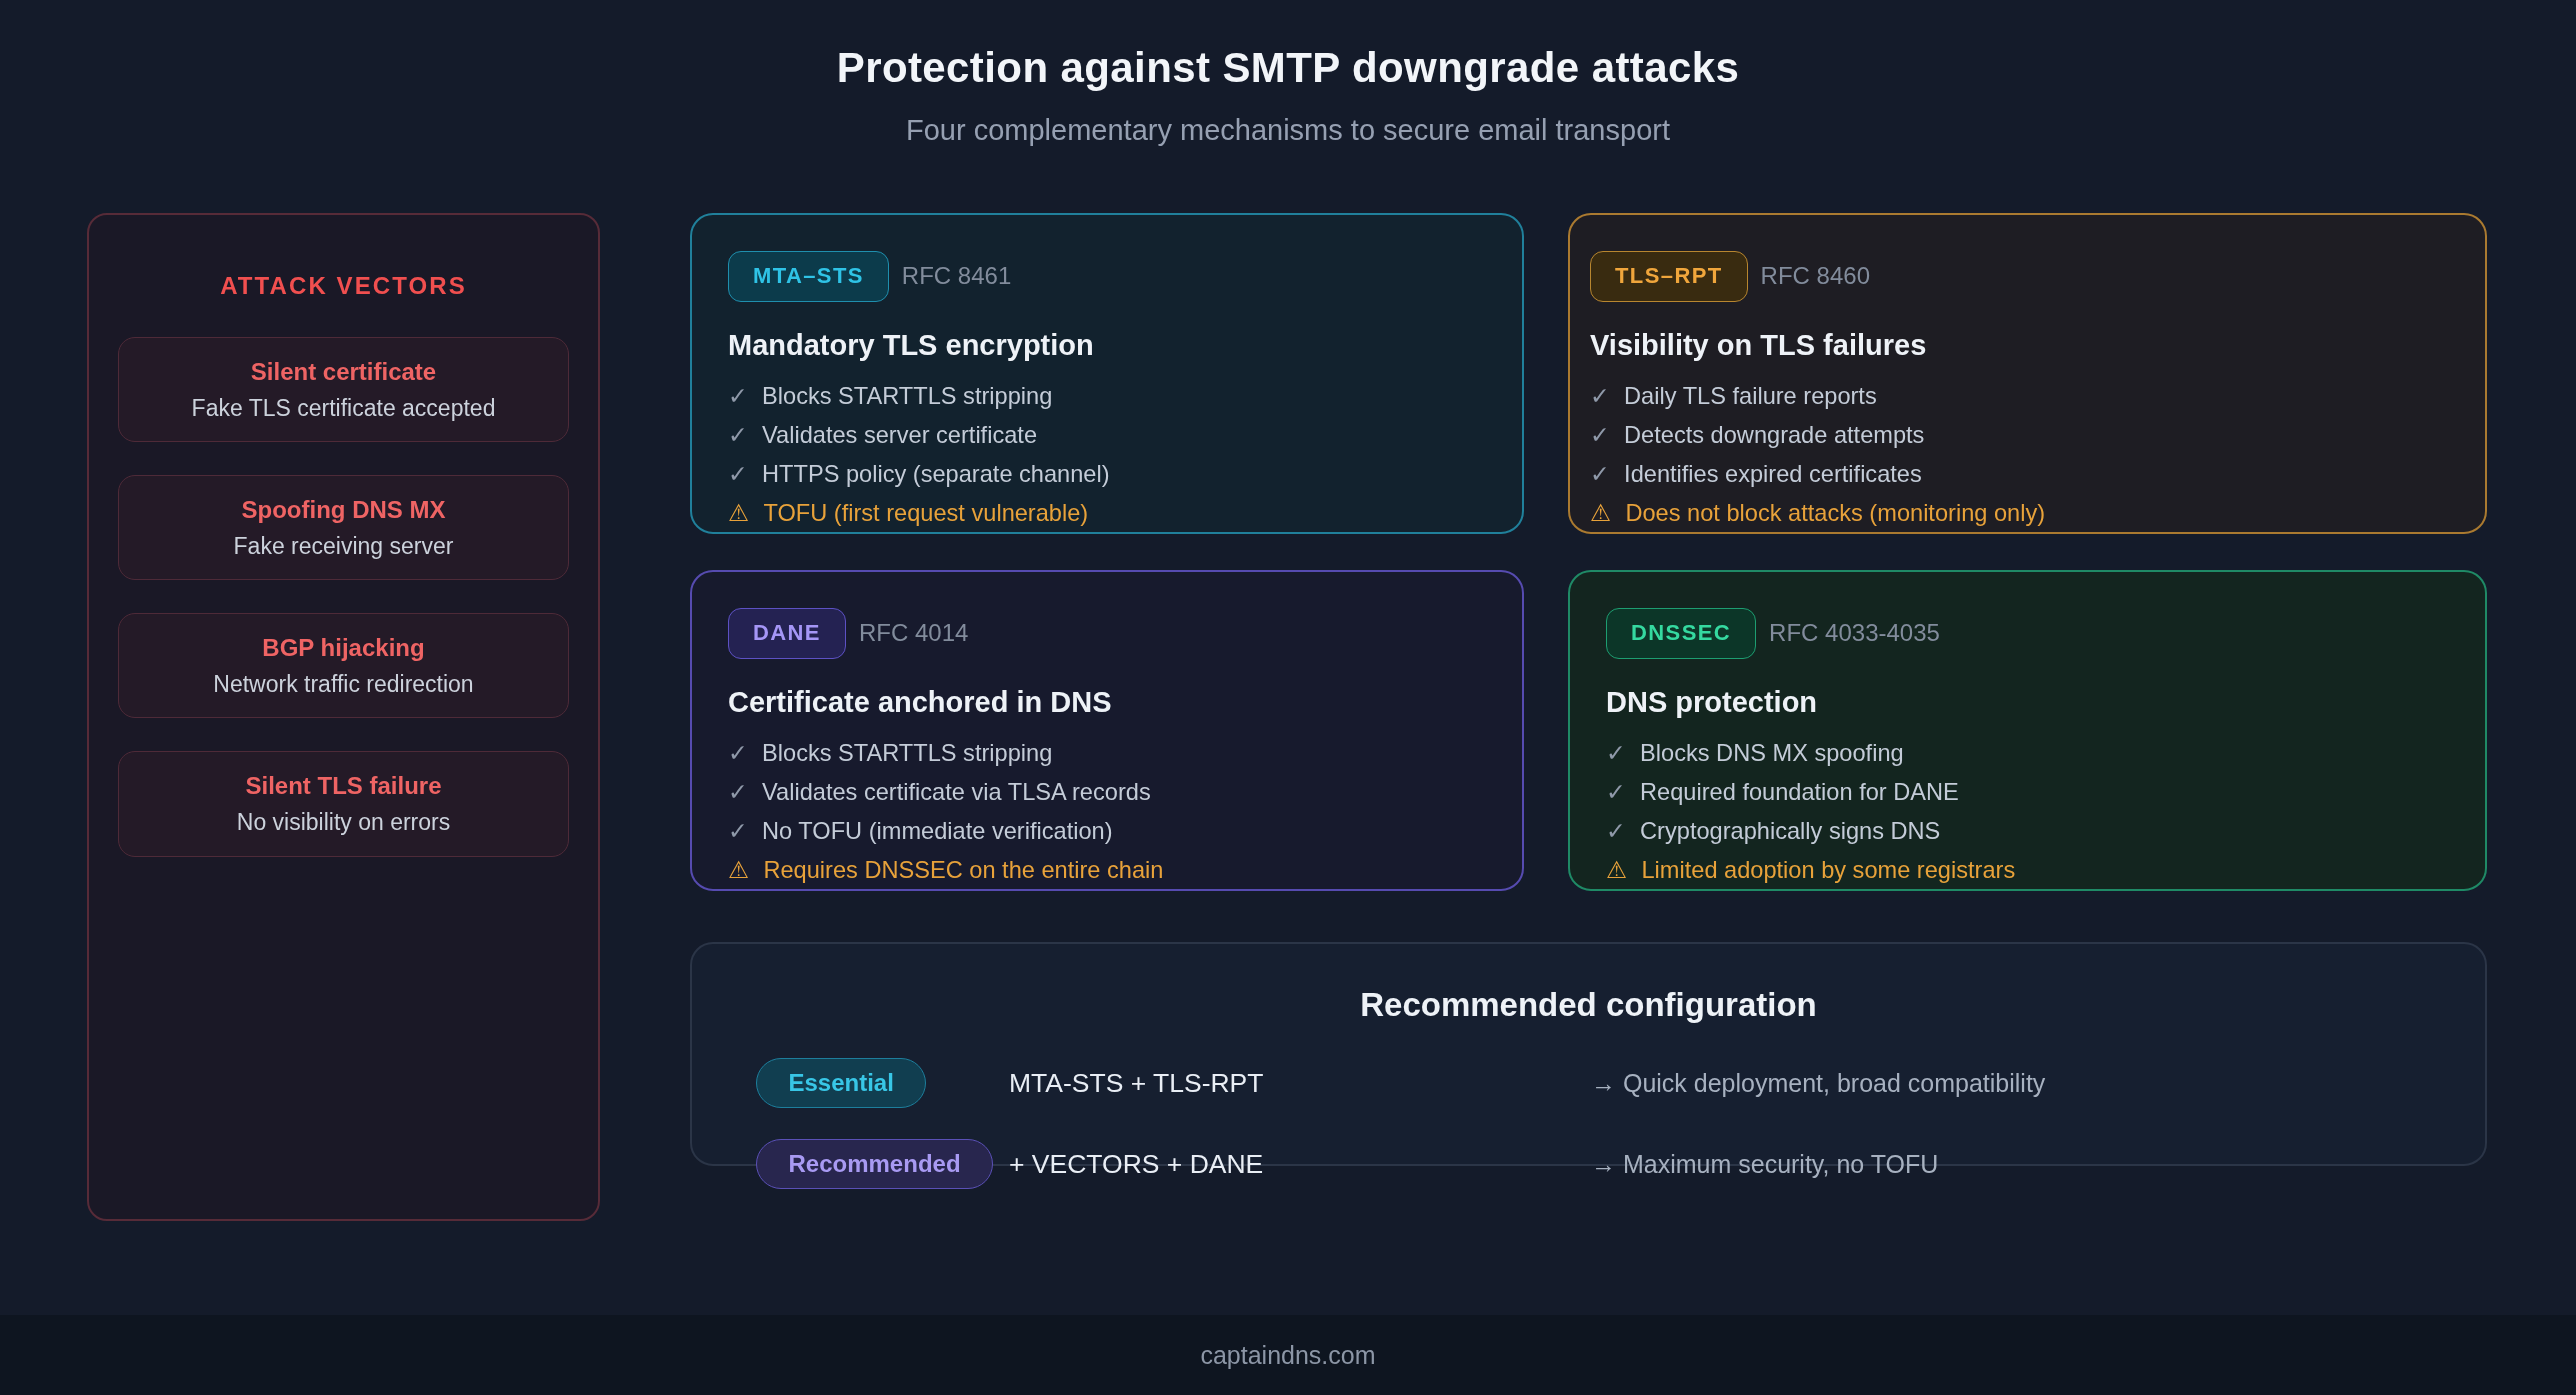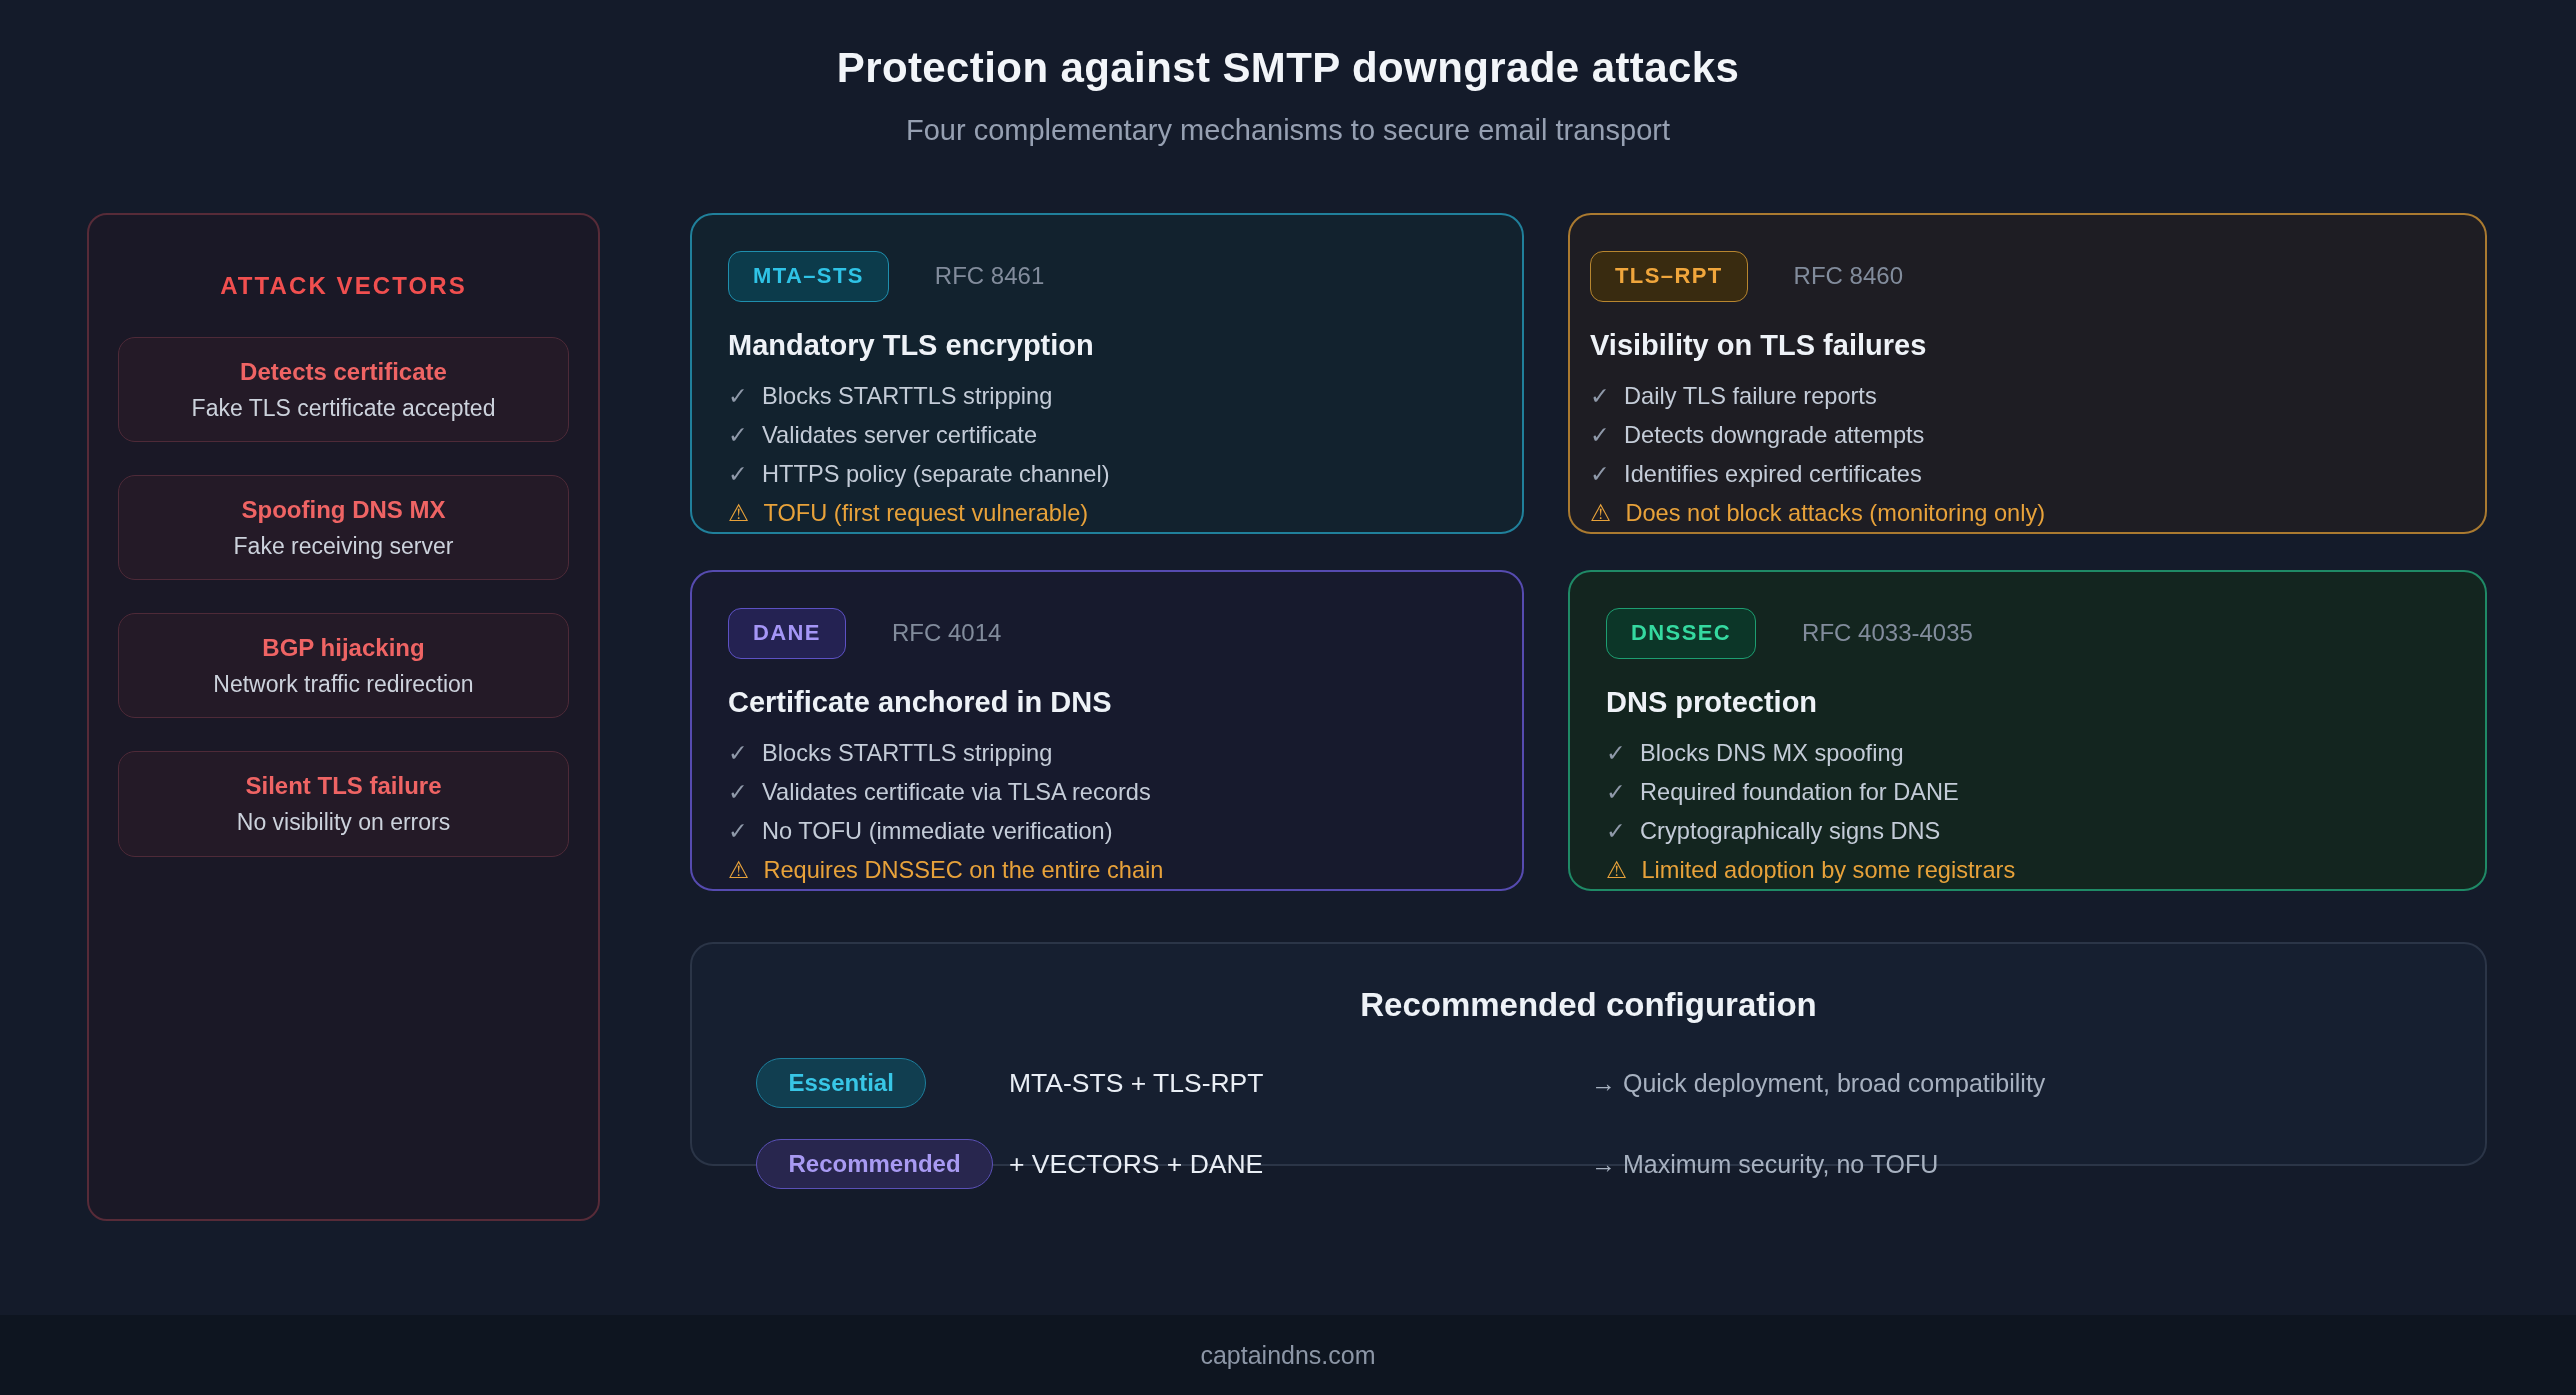--- a/index.html
+++ b/index.html
@@ -33,21 +33,21 @@
   .attack-item .ai-title { font-size:24px; font-weight:700; color:#ef6464; line-height:1.25; }
   .attack-item .ai-desc  { font-size:23px; color:#ccd2dc; margin-top:7.2px; line-height:1.25; }
 
   
   .cards-grid {
     position:absolute; left:690px; top:213px; width:1797px;
     display:grid; grid-template-columns:834px 919px; grid-template-rows:321px 321px;
     column-gap:44px; row-gap:36px;
   }
   .card { border-radius:23px; border:2.1px solid; padding:36px 36px 0; }
-  .card-head { display:flex; align-items:center; gap:46px; }
+  .card-head { display:flex; align-items:center; gap:13px; }
   .badge {
     display:inline-block; font-size:22px; font-weight:700; letter-spacing:1.4px;
     padding:11.4px 24px; border-radius:13px; border:1.4px solid;
   }
   .rfc { font-size:24px; color:#828c9c; }
   .card-title { margin-top:27px; font-size:29px; font-weight:700; color:#eef2f7; }
   .points { list-style:none; margin-top:15.7px; }
   .points li { display:flex; gap:14.3px; font-size:23.6px; line-height:39px; color:#c4ccd8; }
   .pt-icon { color:#8f99a9; }
   .points li.warn, .points li.warn .pt-icon { color:#e8a23a; }
@@ -91,21 +91,21 @@
 
 <header class="header">
   <h1>Protection against SMTP downgrade attacks</h1>
   <p class="subtitle">Four complementary mechanisms to secure email transport</p>
 </header>
 
 <aside class="attack-panel">
   <h2 class="attack-heading">ATTACK VECTORS</h2>
 
   <div class="attack-item">
-    <div class="ai-title">Detects certificate</div>
+    <div class="ai-title">Silent certificate</div>
     <div class="ai-desc">Fake TLS certificate accepted</div>
   </div>
   <div class="attack-item">
     <div class="ai-title">Spoofing DNS MX</div>
     <div class="ai-desc">Fake receiving server</div>
   </div>
   <div class="attack-item">
     <div class="ai-title">BGP hijacking</div>
     <div class="ai-desc">Network traffic redirection</div>
   </div>

